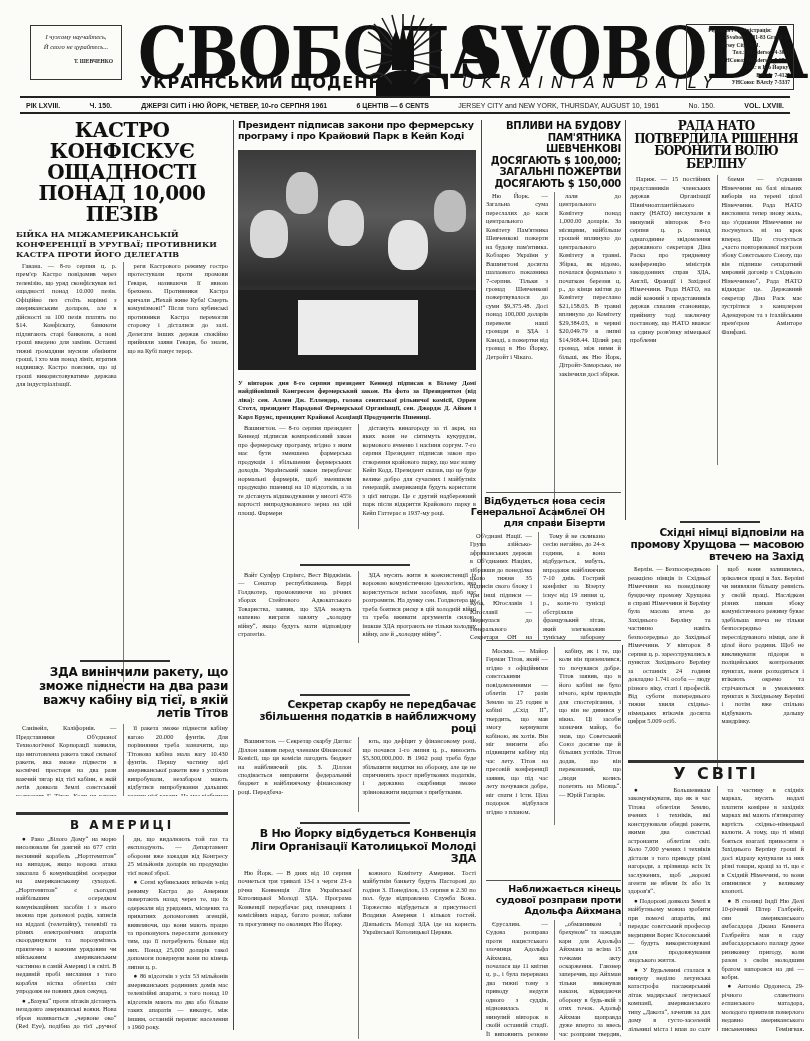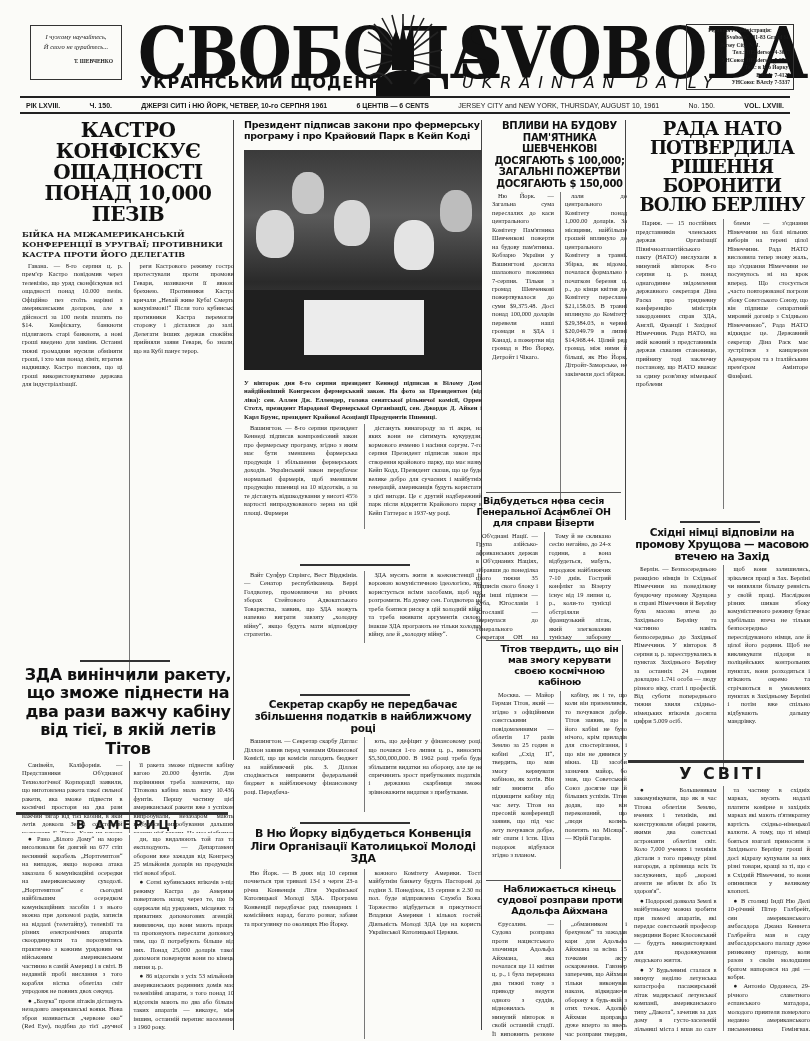--- a/index.html
+++ b/index.html
@@ -13,27 +13,27 @@
   .sub-cyr { position: absolute; left: 140px; top: 73px; font-family: "DejaVu Sans", sans-serif; font-weight: bold; font-size: 16px; letter-spacing: 1px; color: #111; }
   .emblem { position: absolute; left: 362px; top: 10px; width: 82px; height: 88px; }
   .title-lat { position: absolute; left: 458px; top: 18px; font-family: "DejaVu Serif", serif; font-weight: bold; font-size: 62px; letter-spacing: -1px; color: #111; line-height: 1; transform: scaleY(1.15); transform-origin: top left; }
   .sub-lat { position: absolute; left: 462px; top: 73px; font-family: "DejaVu Sans", sans-serif; font-weight: normal; font-style: italic; font-size: 16px; letter-spacing: 8px; color: #111; }
   .addr-box { position: absolute; left: 686px; top: 24px; width: 108px; height: 66px; border: 1px solid #333; padding: 2px 3px; font-size: 5.5px; line-height: 1.35; text-align: right; font-weight: bold; }
   .addr-box .c { text-align: center; }
 
   .dateline { position: absolute; left: 20px; top: 96px; width: 770px; height: 18px; border-top: 2px solid #222; border-bottom: 2px solid #222; display: flex; justify-content: space-between; align-items: center; font-size: 7px; font-weight: bold; padding: 0 6px; font-family: "Liberation Sans", sans-serif; }
   .dateline span { white-space: nowrap; }
 
-  .col { position: absolute; margin-left: 6px; }
+  .col { position: absolute; }
   .vrule { position: absolute; width: 1px; background: #444; }
   .hrule { position: absolute; height: 2px; background: #333; }
   .hthin { position: absolute; height: 1px; background: #555; }
 
   .head-big { font-family: "DejaVu Serif", serif; font-weight: bold; text-align: center; line-height: 1.05; color: #111; }
-  .head-cond { font-family: "DejaVu Sans", sans-serif; font-weight: bold; text-align: center; line-height: 1.15; color: #111; letter-spacing: -0.3px; }
+  .head-cond { font-family: "DejaVu Sans", sans-serif; font-weight: bold; text-align: right; line-height: 1.15; color: #111; letter-spacing: -0.3px; }
   .sub-head { font-family: "DejaVu Serif", serif; font-weight: bold; font-size: 8px; line-height: 1.25; }
   .body { font-size: 6.4px; line-height: 1.32; text-align: justify; color: #222; overflow: hidden; }
   .body p { text-indent: 6px; margin-bottom: 1px; }
   .twocol { display: flex; gap: 6px; }
   .twocol > div { flex: 1; border-left: 1px solid #777; padding-left: 4px; }
   .twocol > div:first-child { border-left: none; padding-left: 0; }
   .caption { font-size: 6.5px; font-weight: bold; line-height: 1.3; text-align: justify; }
   .photo { position: absolute; background: linear-gradient(180deg,#3a3a3a 0%,#5a5a5a 30%,#2a2a2a 60%,#6a6a6a 100%); overflow: hidden; }
   .face { position: absolute; border-radius: 45% 45% 40% 40%; background: #d8d8d8; }
   .section-title { font-family: "DejaVu Sans", sans-serif; font-weight: bold; text-align: center; letter-spacing: 3px; }
@@ -110,21 +110,21 @@
         <p>Гавана. — 8-го серпня ц. р. прем'єр Кастро повідомив через телевізію, що уряд сконфіскував всі ощадності понад 10.000 пезів. Офіційно пез стоїть нарівні з американським доларом, але в дійсності за 100 пезів платять по $14. Конфіскату, банкноти підлягають старі банкноти, а нові гроші введено для заміни. Останні тижні громадяни мусили обміняти гроші, і хто мав понад ліміт, втратив надвишку. Кастро пояснив, що ці гроші використовуватиме держава для індустріалізації.</p>
       </div>
     <div>
         <p>реги Кастрового режиму гостро протестували проти промови Гевари, називаючи її явною брехнею. Противники Кастра кричали „Нехай живе Куба! Смерть комунізмові!“ Після того кубинські противники Кастра перемогли сторожу і дісталися до залі. Делегати інших держав спокійно прийняли заяви Гевари, бо знали, що на Кубі панує терор.</p>
       </div>
   </div>
 </div>
 <div class="hrule" style="left:80px;top:660px;width:90px"></div>
 
 <div class="col" style="left:16px;top:666px;width:212px">
-  <div class="head-cond" style="font-size:16px">ЗДА винінчили ракету, що зможе піднести на два рази важчу кабіну від тієї, в якій летів Тітов</div>
+  <div class="head-cond" style="font-size:12px">ЗДА винінчили ракету, що зможе піднести на два рази важчу кабіну від тієї, в якій летів Тітов</div>
   <div class="body twocol" style="height:72px;margin-top:3px">
     <div>
         <p>Санівейл, Каліфорнія. — Представники Об'єднаної Технологічної Корпорації заявили, що виготовлена ракета такої сильної ракети, яка зможе підвести в космічні простори на два рази важчий тягар від тієї кабіни, в якій летів довкола Землі совєтський космонавт Г. Тітов. Коли ця ракета буде готова, то ЗДА зможуть випустити ракети довкола Землі ваги від 2.500.000 до 3.000.000 фунтів.</p>
       </div>
     <div>
         <p>її ракета зможе піднести кабіну вагою 20.000 фунтів. Для порівняння треба зазначити, що Тітовова кабіна мала вагу 10.430 фунтів. Першу частину цієї американської ракети вже з успіхом випробували, незабаром мають відбутися випробування дальших частин цієї ракети. Це має відбутися в половині цього року. Ця сильна ракета буде готова аж в 1962-му році.</p>
       </div>
   </div>
 </div>
 <div class="hrule" style="left:16px;top:812px;width:212px;height:3px"></div>
@@ -212,21 +212,21 @@
       </div>
     <div>
         <p>лали до центрального Комітету понад 1,000.00 доларів. За місяцями, найбільше грошей вплинуло до центрального Комітету в травні. Збірка, як відомо, почалася формально з початком березня ц. р., до кінця квітня до Комітету переслано $21,158.03. В травні вплинуло до Комітету $29,384.03, в червні $20,049.79 в липні $14,968.44. Цілий ряд громад, між ними й більші, як Ню Йорк, Дітройт-Заморське, не закінчили досі збірки.</p>
       </div>
   </div>
 </div>
 <div class="hthin" style="left:486px;top:492px;width:135px"></div>
 
 <div class="vrule" style="left:625px;top:120px;height:400px"></div>
 <div class="col" style="left:630px;top:120px;width:172px">
-  <div class="head-big" style="font-size:18px;letter-spacing:-0.8px">РАДА НАТО ПОТВЕРДИЛА РІШЕННЯ БОРОНИТИ ВОЛЮ БЕРЛІНУ</div>
+  <div class="head-big" style="font-size:12px;letter-spacing:-0.8px">РАДА НАТО ПОТВЕРДИЛА РІШЕННЯ БОРОНИТИ ВОЛЮ БЕРЛІНУ</div>
   <div class="body twocol" style="height:290px;margin-top:5px">
     <div>
         <p>Париж. — 15 постійних представників членських держав Організації Північноатлантійського пакту (НАТО) вислухали в минулий вівторок 8-го серпня ц. р. понад однагодинне звідомлення державного секретаря Діна Раска про тридневну конференцію міністрів закордонних справ ЗДА, Англії, Франції і Західної Німеччини. Рада НАТО, на якій кожний з представників держав схвалив становище, прийняту тоді заключну постанову, що НАТО вважає за єдину розв'язку німецької проблеми</p>
       </div>
     <div>
         <p>блеми — з'єднання Німеччини на базі вільних виборів на терені цілої Німеччини. Рада НАТО висловила тепер знову жаль, що з'єднання Німеччини не посунулось ні на крок вперед. Що стосується „часто повторюваної погрози збоку Совєтського Союзу, що він підпише сепаратний мировий договір з Східньою Німеччиною“, Рада НАТО відкидає це. Державний секретар Діна Раск має зустрітися з канцлером Аденауером та з італійським прем'єром Амінторе Фанфані.</p>
       </div>
   </div>
 </div>
 
@@ -250,21 +250,20 @@
     <div>
         <p>Берлін. — Безпосередньою реакцією німців із Східньої Німеччини на понеділкову бундючну промову Хрущова в справі Німеччини й Берліну була масова втеча до Західнього Берліну та частинно навіть безпосередньо до Західньої Німеччини. У вівторок 8 серпня ц. р. зареєструвались в пунктах Західнього Берліну за останніх 24 години докладно 1.741 особа — люду різного віку, статі і професій. Від суботи попереднього тижня хвиля східньо-німецьких втікачів досягла цифри 5.009 осіб.</p>
       </div>
     <div>
         <p>щоб вони залишились, зрікалися праці в Зах. Берліні чи виявляли більшу ревність у своїй праці. Наслідком різних шикан збоку комуністичного режиму буває здебільша втеча не тільки безпосередньо переслідуваного німця, але й цілої його родини. Щоб не викликувати підозри в поліцейських контрольних пунктах, вони розходяться і втікають окремо та стрічаються в умовлених пунктах в Західньому Берліні і потім вже спільно відбувають дальшу мандрівку.</p>
       </div>
   </div>
 </div>
 
 <div class="col" style="left:486px;top:644px;width:135px">
-  <div class="head-cond" style="font-size:9.5px">Тітов твердить, що він мав змогу керувати своєю космічною кабіною</div>
   <div class="body twocol" style="height:178px;margin-top:3px">
     <div>
         <p>Москва. — Майор Герман Тітов, який — згідно з офіційними совєтськими повідомленнями — облетів 17 разів Землю за 25 годин в кабіні „Схід II“, твердить, що мав змогу кермувати кабіною, як хотів. Він міг знизити або підвищити кабіну під час лету. Тітов на пресовій конференції заявив, що під час лету почувався добре, міг спати і їсти. Ціла подорож відбулася згідно з планом.</p>
       </div>
     <div>
         <p>кабіну, як і те, що коли він приземлився, то почувався добре. Тітов заявив, що в його кабіні не було нічого, крім приладів для спостерігання, і що він не дивився у вікна. Ці засоби зазначив майор, бо знав, що Советський Союз досягне ще й більших успіхів. Тітов додав, що він переконаний, що „люди колись полетять на Місяць“. — Юрій Гагарін.</p>
       </div>
   </div>
 </div>
 <div class="hthin" style="left:486px;top:880px;width:135px"></div>

